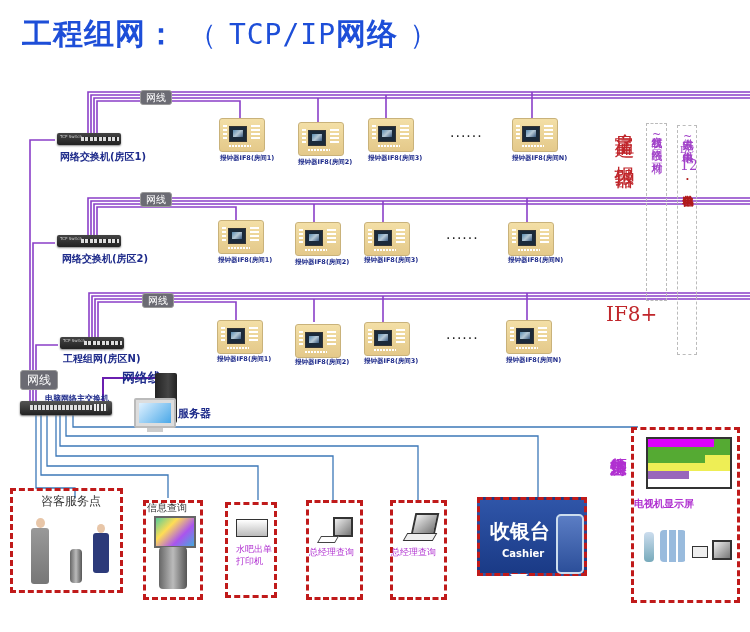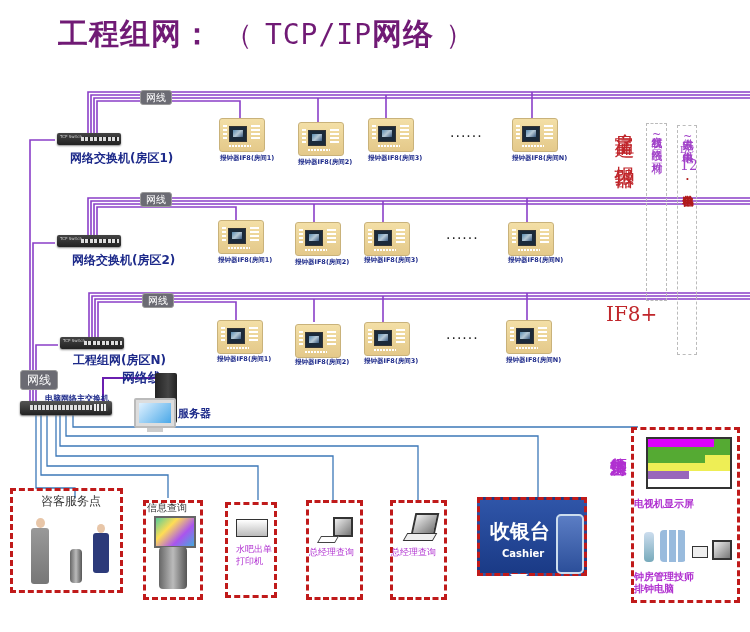--- a/index.html
+++ b/index.html
@@ -1,26 +1,26 @@
 <!DOCTYPE html>
 <html><head>
 <meta charset="utf-8">
 <style>
   html,body{margin:0;padding:0;background:#fff;}
   body{width:750px;height:632px;position:relative;overflow:hidden;font-family:"DejaVu Sans",sans-serif;}
   .abs{position:absolute;}
-  .title{left:22px;top:14px;font-size:30px;font-weight:bold;color:#701a75;letter-spacing:1px;white-space:nowrap;margin-left:36px;}
+  .title{left:22px;top:14px;font-size:30px;font-weight:bold;color:#1d4ed8;letter-spacing:1px;white-space:nowrap;}
   .title .paren{font-weight:normal;font-family:"DejaVu Sans Mono",monospace;font-size:28px;}
   svg.wires{position:absolute;left:0;top:0;}
   .cable-tag{background:#6b6b73;color:#fff;font-size:10px;padding:0 5px;border-radius:3px;line-height:13px;border:1px solid #999;}
   .cable-tag.big{font-size:12px;line-height:18px;padding:0 6px;}
   .switch{width:64px;height:12px;background:linear-gradient(#444,#222);border-radius:2px;box-shadow:0 1px 2px #888;}
   .switch .lbl{position:absolute;left:3px;top:1px;font-size:4px;color:#ccc;}
   .switch .ports{position:absolute;left:24px;top:4px;width:38px;height:4px;background:repeating-linear-gradient(90deg,#ddd 0 3px,#222 3px 4.5px);}
-  .sw-cap{font-size:12px;color:#1d2a8a;font-weight:bold;white-space:nowrap;margin-left:10px;}
+  .sw-cap{font-size:10px;color:#1d2a8a;font-weight:bold;white-space:nowrap;}
   .dev{width:44px;height:32px;background:linear-gradient(#f3dfa6,#e4c98a);border:1px solid #c9b27a;border-radius:3px;}
   .dev .scr{position:absolute;left:9px;top:7px;width:16px;height:14px;background:#1b2a3a;border:1px solid #333;}
   .dev .scr::after{content:"";position:absolute;left:3px;top:3px;width:10px;height:7px;background:linear-gradient(135deg,#5a8bb0,#b7c9d6,#3a5a80);}
   .dev .keys{position:absolute;right:4px;top:6px;width:9px;height:16px;background:repeating-linear-gradient(#fff 0 2px,transparent 2px 4px);}
   .dev .keysl{position:absolute;left:3px;top:6px;width:4px;height:16px;background:repeating-linear-gradient(#fff 0 2px,transparent 2px 4px);}
   .dev .bot{position:absolute;left:9px;bottom:4px;width:22px;height:2px;background:repeating-linear-gradient(90deg,#fff 0 2px,transparent 2px 3px);}
   .dev-cap{font-size:6.5px;color:#1d2a8a;font-weight:bold;white-space:nowrap;}
   .dots{font-size:14px;color:#222;letter-spacing:1px;}
   .vtext{writing-mode:vertical-rl;text-orientation:upright;white-space:nowrap;}
   .brand{color:#c0262b;font-family:"DejaVu Serif",serif;font-size:20px;line-height:26px;letter-spacing:2px;}
@@ -289,17 +289,13 @@
     <div class="row" style="background:#5a3;"></div>
     <div class="row" style="background:linear-gradient(90deg,#5a3 0 70%,#ee5 70%);"></div>
     <div class="row" style="background:#ee5;"></div>
     <div class="row" style="background:linear-gradient(90deg,#96b 0 50%,#fff 50%);"></div>
   </div>
   <div class="abs purple-cap" style="left:0;top:68px;width:103px;font-weight:bold;font-size:10px;">电视机显示屏</div>
   <div class="abs" style="left:10px;top:102px;width:10px;height:30px;background:linear-gradient(#cde,#7ab);border-radius:4px;"></div>
   <div class="abs" style="left:26px;top:100px;width:26px;height:32px;background:repeating-linear-gradient(90deg,#9bd 0 7px,#fff 7px 9px);border-radius:4px;"></div>
   <div class="abs" style="left:58px;top:116px;width:14px;height:10px;background:#eee;border:1px solid #333;"></div>
   <div class="abs" style="left:78px;top:110px;width:16px;height:16px;background:linear-gradient(135deg,#eee,#777);border:2px solid #333;"></div>
-  <div class="abs purple-cap" style="left:0;top:141px;width:103px;font-weight:bold;font-size:10px;">
-    <div>钟房管理技师</div>
-    <div>排钟电脑</div>
-  </div>
 </div>
 
 </body></html>

